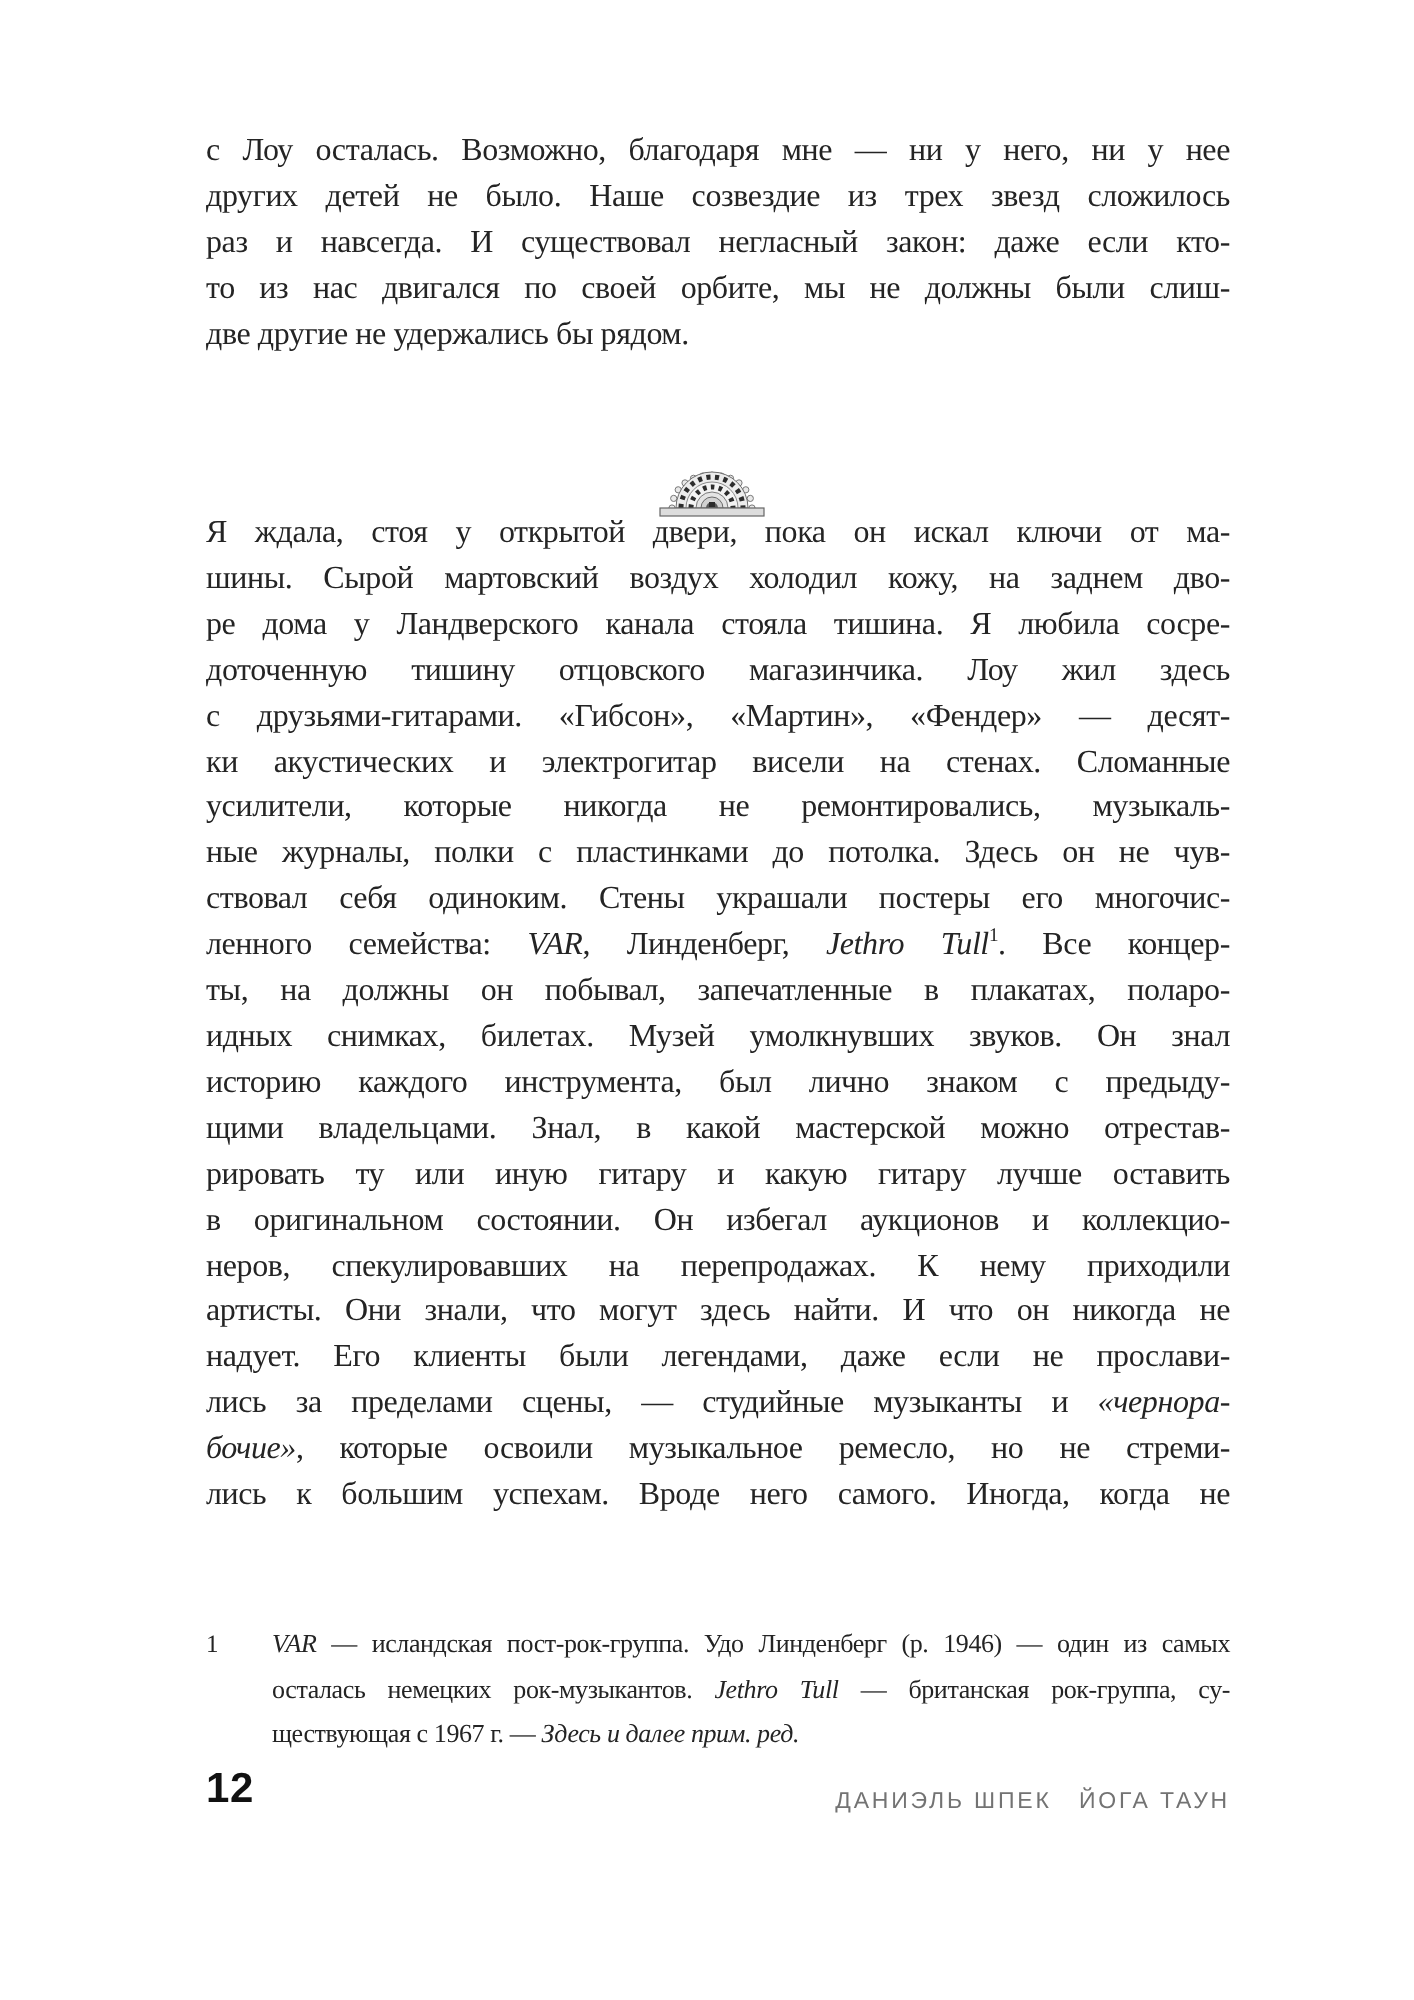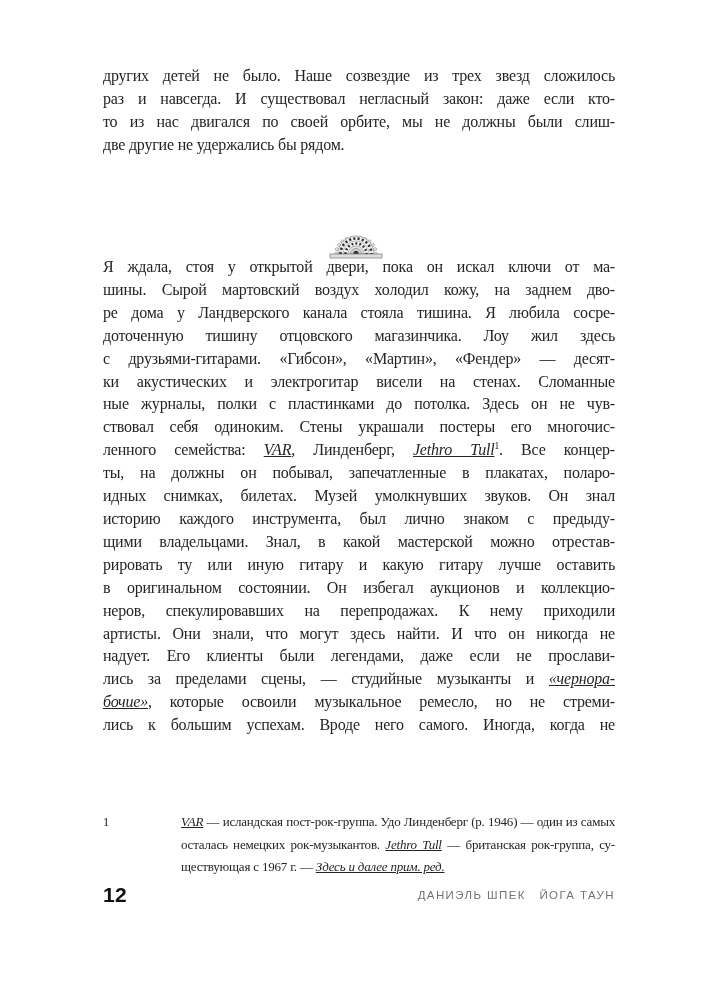--- a/index.html
+++ b/index.html
@@ -25,21 +25,21 @@
     text-align: justify;
     text-align-last: justify;
     text-justify: inter-word;
     white-space: normal;
   }
   #para2 .jline { line-height: 22.9px; }
   .jline.last-left {
     text-align: left;
     text-align-last: left;
   }
-  .it { font-style: italic; text-decoration: underline; }
+  .it { font-style: italic; }
   sup {
     font-size: 0.6em;
     line-height: 0;
     vertical-align: super;
   }
   #ornament {
     position: absolute;
     left: 329px;
     top: 226px;
     width: 54px;
@@ -53,34 +53,34 @@
     display: flex;
     align-items: flex-start;
   }
   #footnote .fn-marker {
     width: 33px;
     flex: 0 0 33px;
     font-size: 12.5px;
     line-height: 22.5px;
     letter-spacing: 0;
   }
-  #footnote .fn-text { flex: 1 1 auto; margin-left: 45px; }
+  #footnote .fn-text { flex: 1 1 auto; }
   #footnote .jline {
     font-size: 13px;
     line-height: 22.5px;
     letter-spacing: -0.2px;
   }
   #footer {
     position: absolute;
     left: 103px;
     top: 883px;
     width: 512px;
     display: flex;
     justify-content: space-between;
-    align-items: center;
+    align-items: flex-end;
     font-family: "Liberation Sans", "DejaVu Sans", sans-serif;
   }
   #page-number {
     font-size: 21px;
     font-weight: 700;
     color: #111111;
     letter-spacing: 0.3px;
   }
   #running-footer {
     font-size: 11.5px;
@@ -88,20 +88,21 @@
     letter-spacing: 1.4px;
     text-transform: uppercase;
     white-space: nowrap;
   }
   #running-footer .rf-title { margin-left: 9px; }
 </style>
 </head>
 <body>
 
 <div id="para1" class="textblock">
+    <div class="jline"><span>с Лоу осталась. Возможно, благодаря мне — ни у него, ни у нее</span></div>
     <div class="jline"><span>других детей не было. Наше созвездие из трех звезд сложилось</span></div>
     <div class="jline"><span>раз и навсегда. И существовал негласный закон: даже если кто-</span></div>
     <div class="jline"><span>то из нас двигался по своей орбите, мы не должны были слиш-</span></div>
     <div class="jline last-left"><span>две другие не удержались бы рядом.</span></div>
   </div>
 
 <div id="ornament">
   <svg viewBox="0 0 108 66" width="54" height="33" aria-hidden="true">
 
     <g fill="#e9e9e9" stroke="#787878" stroke-width="1">
@@ -137,20 +138,21 @@
   </svg>
 </div>
 
 <div id="para2" class="textblock">
     <div class="jline"><span>Я ждала, стоя у открытой двери, пока он искал ключи от ма-</span></div>
     <div class="jline"><span>шины. Сырой мартовский воздух холодил кожу, на заднем дво-</span></div>
     <div class="jline"><span>ре дома у Ландверского канала стояла тишина. Я любила сосре-</span></div>
     <div class="jline"><span>доточенную тишину отцовского магазинчика. Лоу жил здесь</span></div>
     <div class="jline"><span>с друзьями-гитарами. «Гибсон», «Мартин», «Фендер» — десят-</span></div>
     <div class="jline"><span>ки акустических и электрогитар висели на стенах. Сломанные</span></div>
+    <div class="jline"><span>усилители, которые никогда не ремонтировались, музыкаль-</span></div>
     <div class="jline"><span>ные журналы, полки с пластинками до потолка. Здесь он не чув-</span></div>
     <div class="jline"><span>ствовал себя одиноким. Стены украшали постеры его многочис-</span></div>
     <div class="jline"><span>ленного семейства: </span><span class="it">VAR</span><span>, Линденберг, </span><span class="it">Jethro Tull</span><sup>1</sup><span>. Все концер-</span></div>
     <div class="jline"><span>ты, на должны он побывал, запечатленные в плакатах, поларо-</span></div>
     <div class="jline"><span>идных снимках, билетах. Музей умолкнувших звуков. Он знал</span></div>
     <div class="jline"><span>историю каждого инструмента, был лично знаком с предыду-</span></div>
     <div class="jline"><span>щими владельцами. Знал, в какой мастерской можно отрестав-</span></div>
     <div class="jline"><span>рировать ту или иную гитару и какую гитару лучше оставить</span></div>
     <div class="jline"><span>в оригинальном состоянии. Он избегал аукционов и коллекцио-</span></div>
     <div class="jline"><span>неров, спекулировавших на перепродажах. К нему приходили</span></div>

